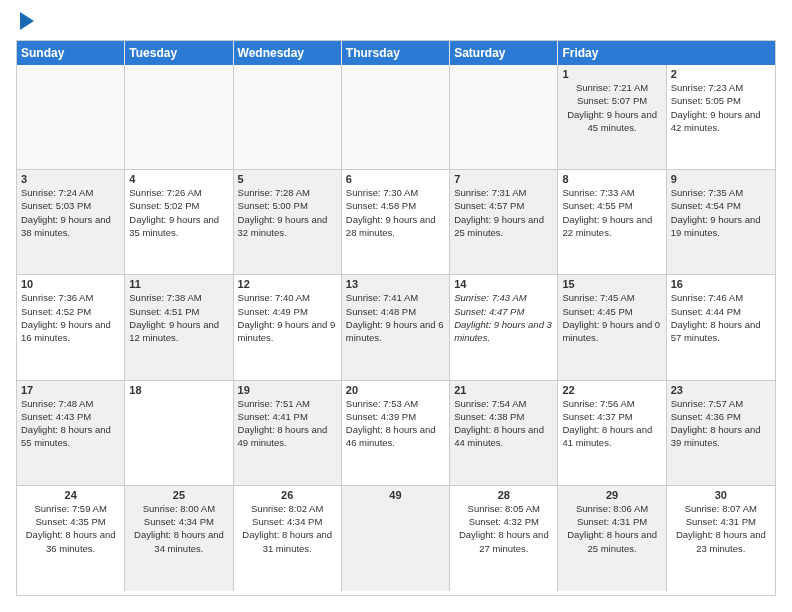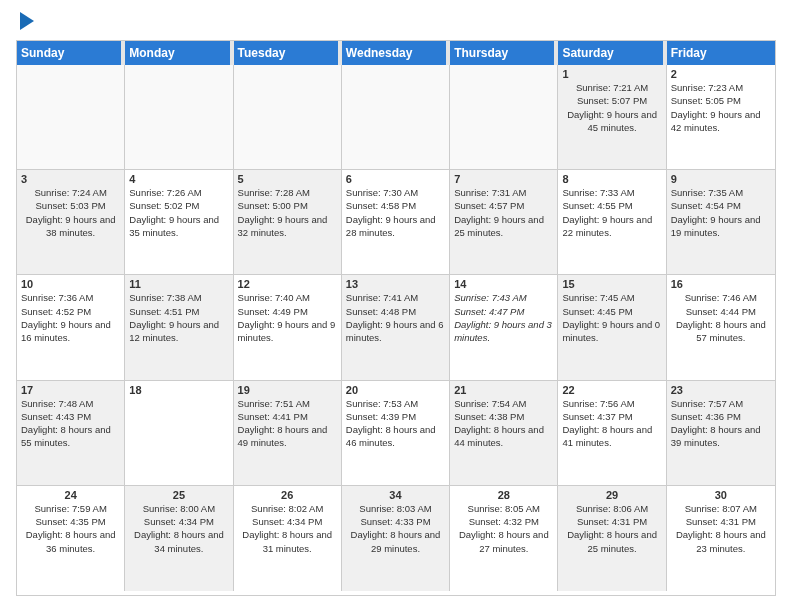--- a/index.html
+++ b/index.html
@@ -65,21 +65,21 @@
       display: grid;
       grid-template-columns: repeat(7, 1fr);
       background: #2b7bd4;
     }
     .cal-header-cell {
       color: #fff;
       font-size: 12px;
       font-weight: bold;
       padding: 5px 4px;
       text-align: left;
-      border-right: 4px solid #e5e5e5;
+      border-right: 1px solid #e5e5e5;
     }
     .cal-header-cell:last-child { border-right: none; }
     .cal-body {
       display: grid;
       grid-template-rows: repeat(5, 1fr);
       height: calc(100% - 28px);
     }
     .cal-row {
       display: grid;
       grid-template-columns: repeat(7, 1fr);
@@ -123,21 +123,20 @@
     </div>
     <div class="title-section">
       <div class="month-title"></div>
       <div class="location"></div>
     </div>
   </div>
 
   <div class="calendar">
     <div class="cal-header" id="cal-header">
         <div class="cal-header-cell">Sunday</div>
-        <div class="cal-header-cell">Monday</div>
         <div class="cal-header-cell">Tuesday</div>
         <div class="cal-header-cell">Wednesday</div>
         <div class="cal-header-cell">Thursday</div>
         <div class="cal-header-cell">Saturday</div>
         <div class="cal-header-cell">Friday</div>
       </div>
     <div class="cal-body" id="cal-body">
         <div class="cal-row">
           <div class="cal-cell empty"></div>
           <div class="cal-cell empty"></div>
@@ -153,21 +152,21 @@
           <div class="cal-cell">
             <div class="day-num">2</div>
             <div class="day-info" style="white-space: pre-line;">Sunrise: 7:23 AM
 Sunset: 5:05 PM
 Daylight: 9 hours and 42 minutes.</div>
           </div>
         </div>
         <div class="cal-row">
           <div class="cal-cell alt">
             <div class="day-num">3</div>
-            <div class="day-info" style="white-space: pre-line; text-align: center;">Sunrise: 7:24 AM
+            <div class="day-info" style="white-space: pre-line;">Sunrise: 7:24 AM
 Sunset: 5:03 PM
 Daylight: 9 hours and 38 minutes.</div>
           </div>
           <div class="cal-cell">
             <div class="day-num">4</div>
             <div class="day-info" style="white-space: pre-line;">Sunrise: 7:26 AM
 Sunset: 5:02 PM
 Daylight: 9 hours and 35 minutes.</div>
           </div>
           <div class="cal-cell alt">
@@ -233,21 +232,21 @@
 Daylight: 9 hours and 3 minutes.</div>
           </div>
           <div class="cal-cell alt">
             <div class="day-num">15</div>
             <div class="day-info" style="white-space: pre-line;">Sunrise: 7:45 AM
 Sunset: 4:45 PM
 Daylight: 9 hours and 0 minutes.</div>
           </div>
           <div class="cal-cell">
             <div class="day-num">16</div>
-            <div class="day-info" style="white-space: pre-line; text-align: center;">Sunrise: 7:46 AM
+            <div class="day-info" style="white-space: pre-line;">Sunrise: 7:46 AM
 Sunset: 4:44 PM
 Daylight: 8 hours and 57 minutes.</div>
           </div>
         </div>
         <div class="cal-row">
           <div class="cal-cell alt">
             <div class="day-num">17</div>
             <div class="day-info" style="white-space: pre-line;">Sunrise: 7:48 AM
 Sunset: 4:43 PM
 Daylight: 8 hours and 55 minutes.</div>
@@ -299,24 +298,21 @@
 Sunset: 4:34 PM
 Daylight: 8 hours and 34 minutes.</div>
           </div>
           <div class="cal-cell">
             <div class="day-num">26</div>
             <div class="day-info" style="white-space: pre-line;">Sunrise: 8:02 AM
 Sunset: 4:34 PM
 Daylight: 8 hours and 31 minutes.</div>
           </div>
           <div class="cal-cell alt">
-            <div class="day-num">34</div>
-            <div class="day-info" style="white-space: pre-line;">Sunrise: 8:03 AM
-Sunset: 4:33 PM
-Daylight: 8 hours and 29 minutes.</div>
+            <div class="day-num">49</div>
           </div>
           <div class="cal-cell">
             <div class="day-num">28</div>
             <div class="day-info" style="white-space: pre-line;">Sunrise: 8:05 AM
 Sunset: 4:32 PM
 Daylight: 8 hours and 27 minutes.</div>
           </div>
           <div class="cal-cell alt">
             <div class="day-num">29</div>
             <div class="day-info" style="white-space: pre-line;">Sunrise: 8:06 AM

